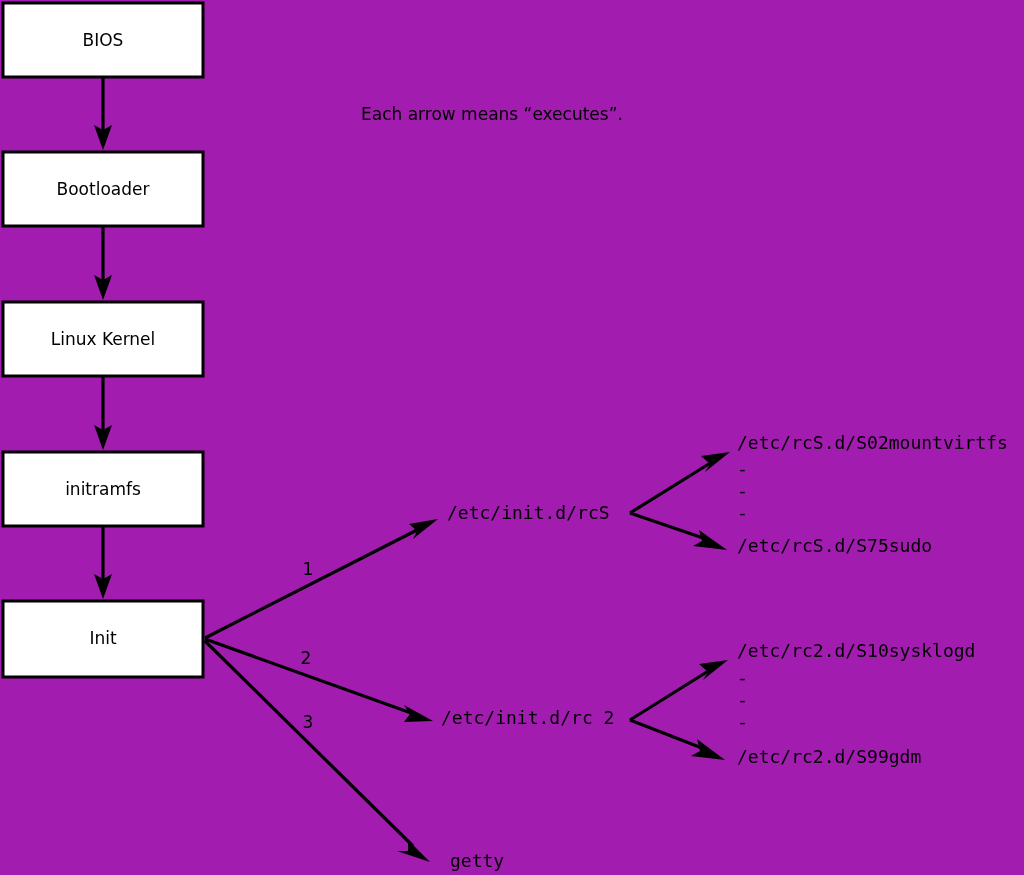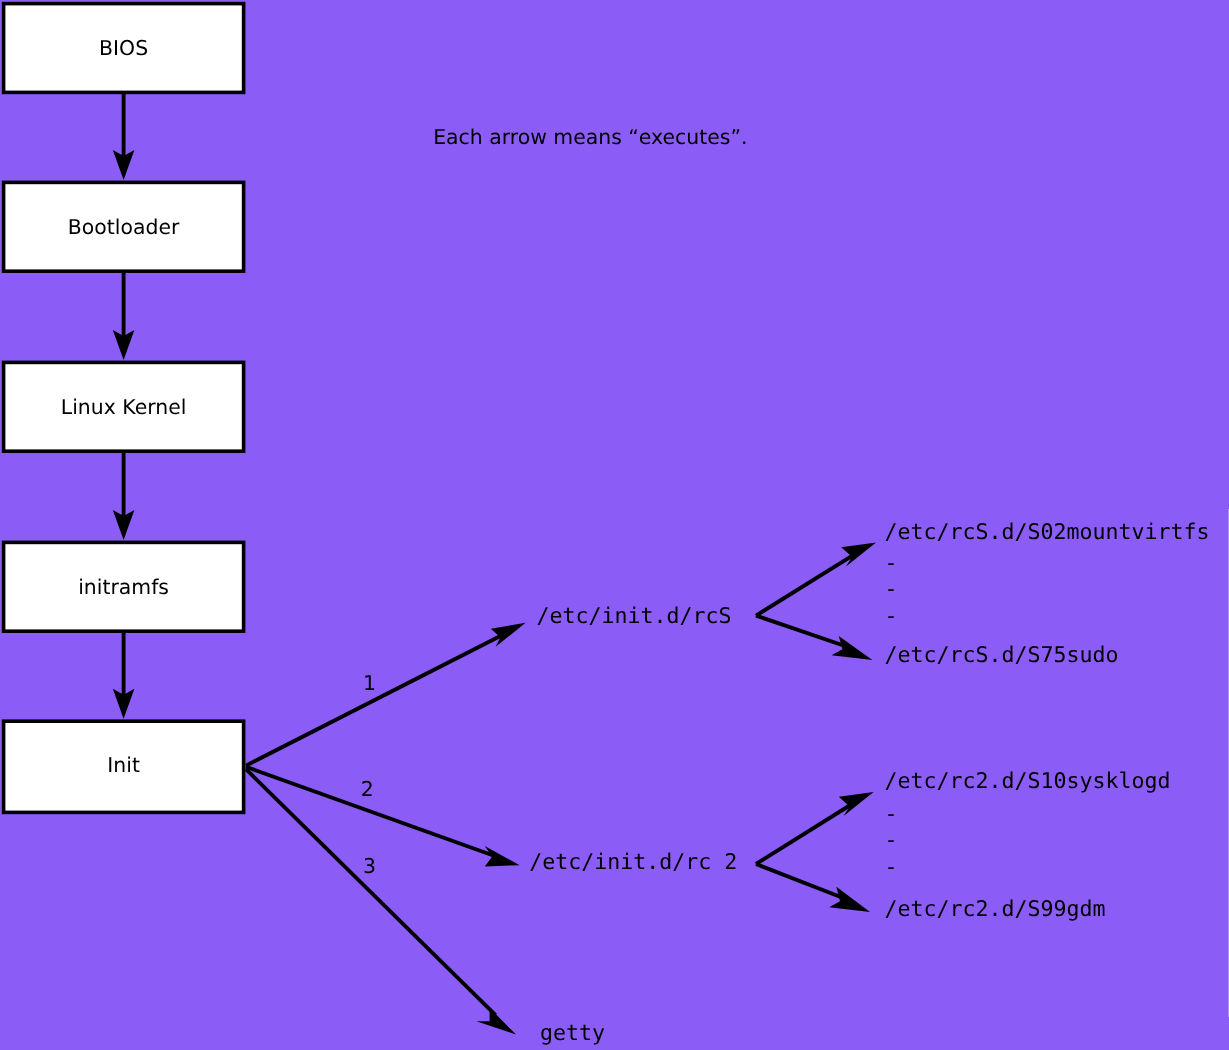--- a/index.html
+++ b/index.html
@@ -4,21 +4,21 @@
 <style>
   html, body {
     margin: 0;
     padding: 0;
     background: #ffffff;
   }
   #canvas {
     position: relative;
     width: 1024px;
     height: 875px;
-    background: #8b5cf6;
+    background: #a21caf;
     overflow: hidden;
     font-family: "Liberation Sans", sans-serif;
   }
   svg#diagram {
     position: absolute;
     left: 0;
     top: 0;
     width: 1024px;
     height: 875px;
   }

